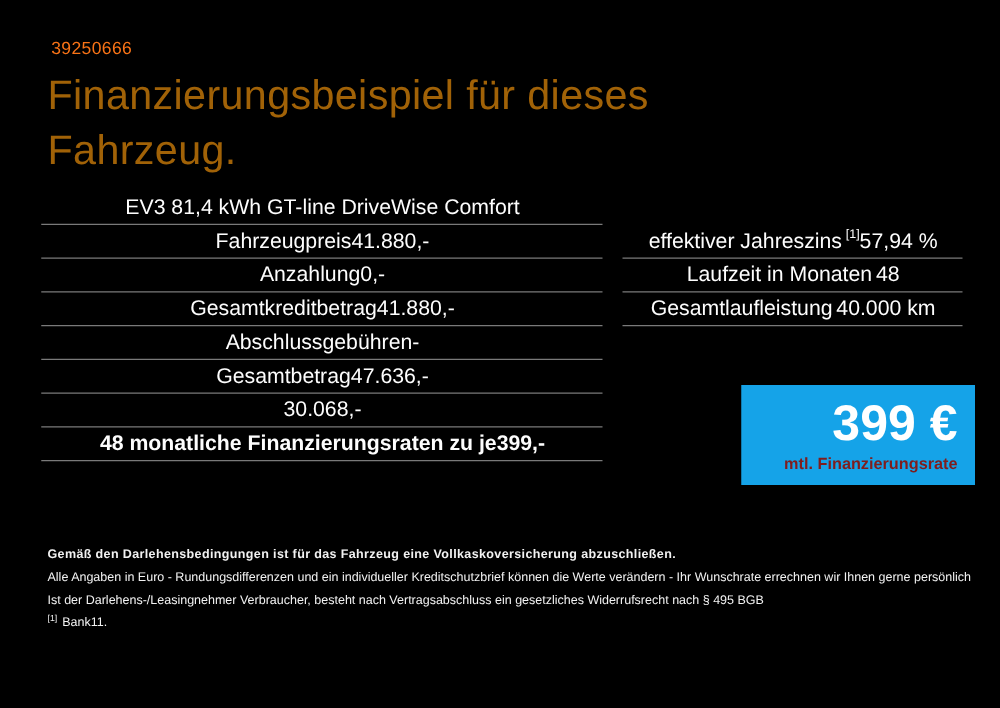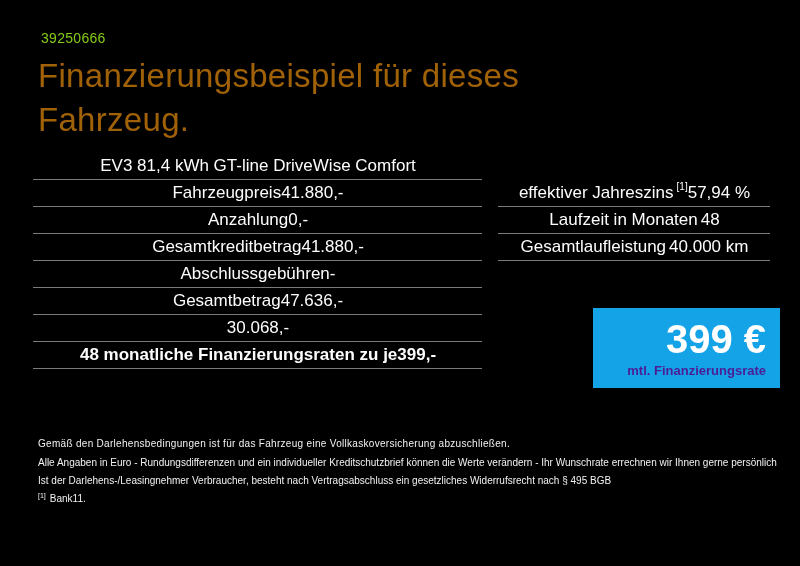--- a/index.html
+++ b/index.html
@@ -8,21 +8,21 @@
     background: #000000;
     position: relative;
     overflow: hidden;
     font-family: "Liberation Sans", sans-serif;
     color: #ffffff;
     -webkit-font-smoothing: antialiased;
   }
 
   .vehicle-id {
     position: absolute; left: 41px; top: 30px;
-    font-size: 14px; color: #84cc16; letter-spacing: 0.3px;
+    font-size: 14px; color: #f97316; letter-spacing: 0.3px;
   }
 
   .title {
     position: absolute; left: 38px; top: 54px;
     margin: 0;
     font-size: 33px; font-weight: 400; color: #a16207;
     line-height: 44px; letter-spacing: 0.3px;
   }
 
   .table { position: absolute; }
@@ -50,34 +50,34 @@
     width: 187px; height: 80px; box-sizing: border-box;
     background: #15a3e8;
     display: flex; flex-direction: column;
     justify-content: center; align-items: flex-end;
     padding-right: 14px;
   }
   .rate-amount {
     font-size: 40px; font-weight: 700; color: #ffffff; line-height: 42px;
   }
   .rate-caption {
-    font-size: 13px; font-weight: 700; color: #4c1d95; margin-top: 3px;
+    font-size: 13px; font-weight: 700; color: #7f1d1d; margin-top: 3px;
   }
 
   .disclaimers {
     position: absolute; left: 38px; top: 438px; width: 760px;
   }
   .disclaimers p {
     margin: 0 0 6px 0;
     font-size: 10px; line-height: 12px;
     color: #f2f2f2;
     white-space: nowrap;
   }
   .disclaimers p.bold-note {
-    font-weight: 400; letter-spacing: 0.3px; margin-bottom: 7px;
+    font-weight: 700; letter-spacing: 0.3px; margin-bottom: 7px;
   }
   .disclaimers p.bank-note { margin-top: 3px; font-size: 10px; }
   .disclaimers p.bank-note sup {
     font-size: 7px; line-height: 0; margin-right: 4px;
   }
 </style>
 </head>
 <body>
 
 <div class="vehicle-id">39250666</div>

